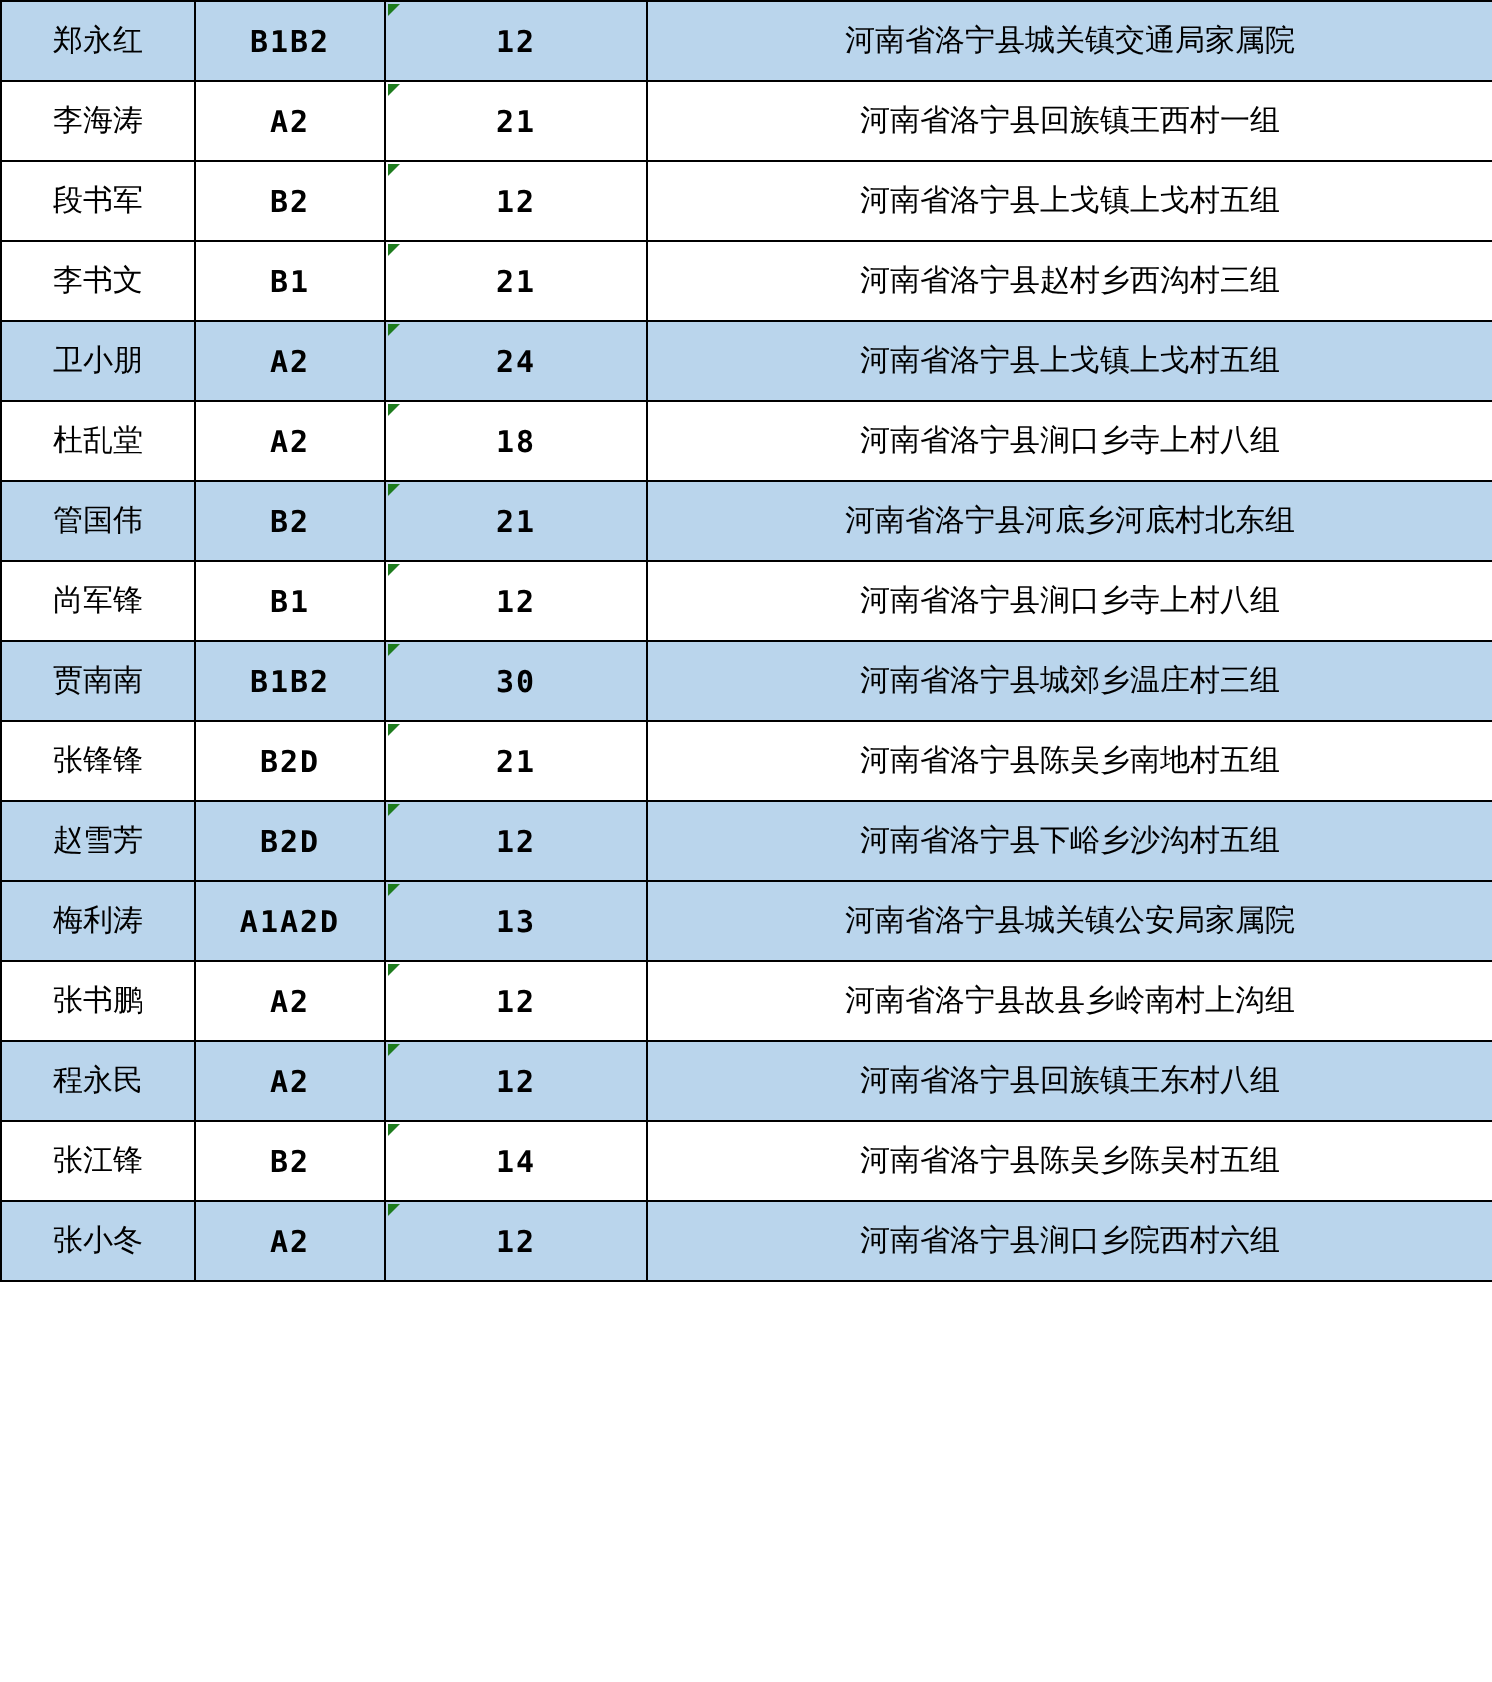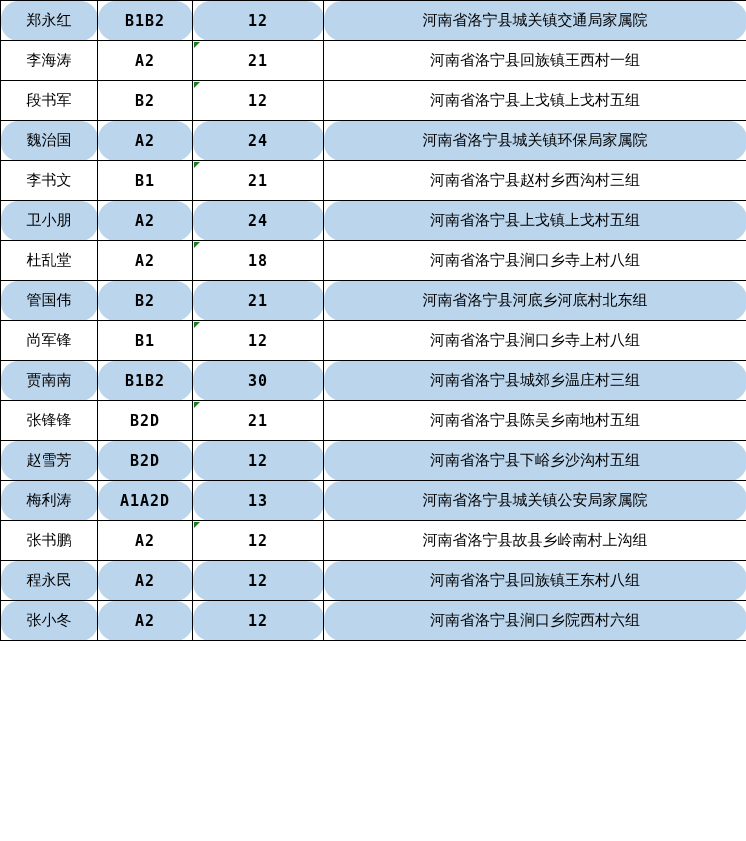--- a/index.html
+++ b/index.html
@@ -28,21 +28,20 @@
     font-size: 15px;
     color: #000000;
     position: relative;
     background: var(--row-plain, #ffffff);
     overflow: hidden;
     white-space: nowrap;
   }
   table.roster tr { height: 40px; }
   table.roster tr.alt td {
     background: var(--row-highlight, #BAD5EC);
-    border-radius: 18px;
   }
   td.license-cell, td.count-cell {
     letter-spacing: 1px;
     font-weight: bold;
   }
   .err-tri {
     position: absolute;
     left: 1px;
     top: 1px;
     width: 0;
@@ -74,26 +73,20 @@
           <td class="name-cell">李海涛</td>
           <td class="license-cell">A2</td>
           <td class="count-cell"><span class="err-tri"></span><span>21</span></td>
           <td class="address-cell">河南省洛宁县回族镇王西村一组</td>
         </tr>
         <tr>
           <td class="name-cell">段书军</td>
           <td class="license-cell">B2</td>
           <td class="count-cell"><span class="err-tri"></span><span>12</span></td>
           <td class="address-cell">河南省洛宁县上戈镇上戈村五组</td>
-        </tr>
-        <tr class="alt">
-          <td class="name-cell">魏治国</td>
-          <td class="license-cell">A2</td>
-          <td class="count-cell"><span class="err-tri"></span><span>24</span></td>
-          <td class="address-cell">河南省洛宁县城关镇环保局家属院</td>
         </tr>
         <tr>
           <td class="name-cell">李书文</td>
           <td class="license-cell">B1</td>
           <td class="count-cell"><span class="err-tri"></span><span>21</span></td>
           <td class="address-cell">河南省洛宁县赵村乡西沟村三组</td>
         </tr>
         <tr class="alt">
           <td class="name-cell">卫小朋</td>
           <td class="license-cell">A2</td>
@@ -147,20 +140,26 @@
           <td class="license-cell">A2</td>
           <td class="count-cell"><span class="err-tri"></span><span>12</span></td>
           <td class="address-cell">河南省洛宁县故县乡岭南村上沟组</td>
         </tr>
         <tr class="alt">
           <td class="name-cell">程永民</td>
           <td class="license-cell">A2</td>
           <td class="count-cell"><span class="err-tri"></span><span>12</span></td>
           <td class="address-cell">河南省洛宁县回族镇王东村八组</td>
         </tr>
+        <tr>
+          <td class="name-cell">张江锋</td>
+          <td class="license-cell">B2</td>
+          <td class="count-cell"><span class="err-tri"></span><span>14</span></td>
+          <td class="address-cell">河南省洛宁县陈吴乡陈吴村五组</td>
+        </tr>
         <tr class="alt">
           <td class="name-cell">张小冬</td>
           <td class="license-cell">A2</td>
           <td class="count-cell"><span class="err-tri"></span><span>12</span></td>
           <td class="address-cell">河南省洛宁县涧口乡院西村六组</td>
         </tr>
       </tbody>
   </table>
 </div>
 

